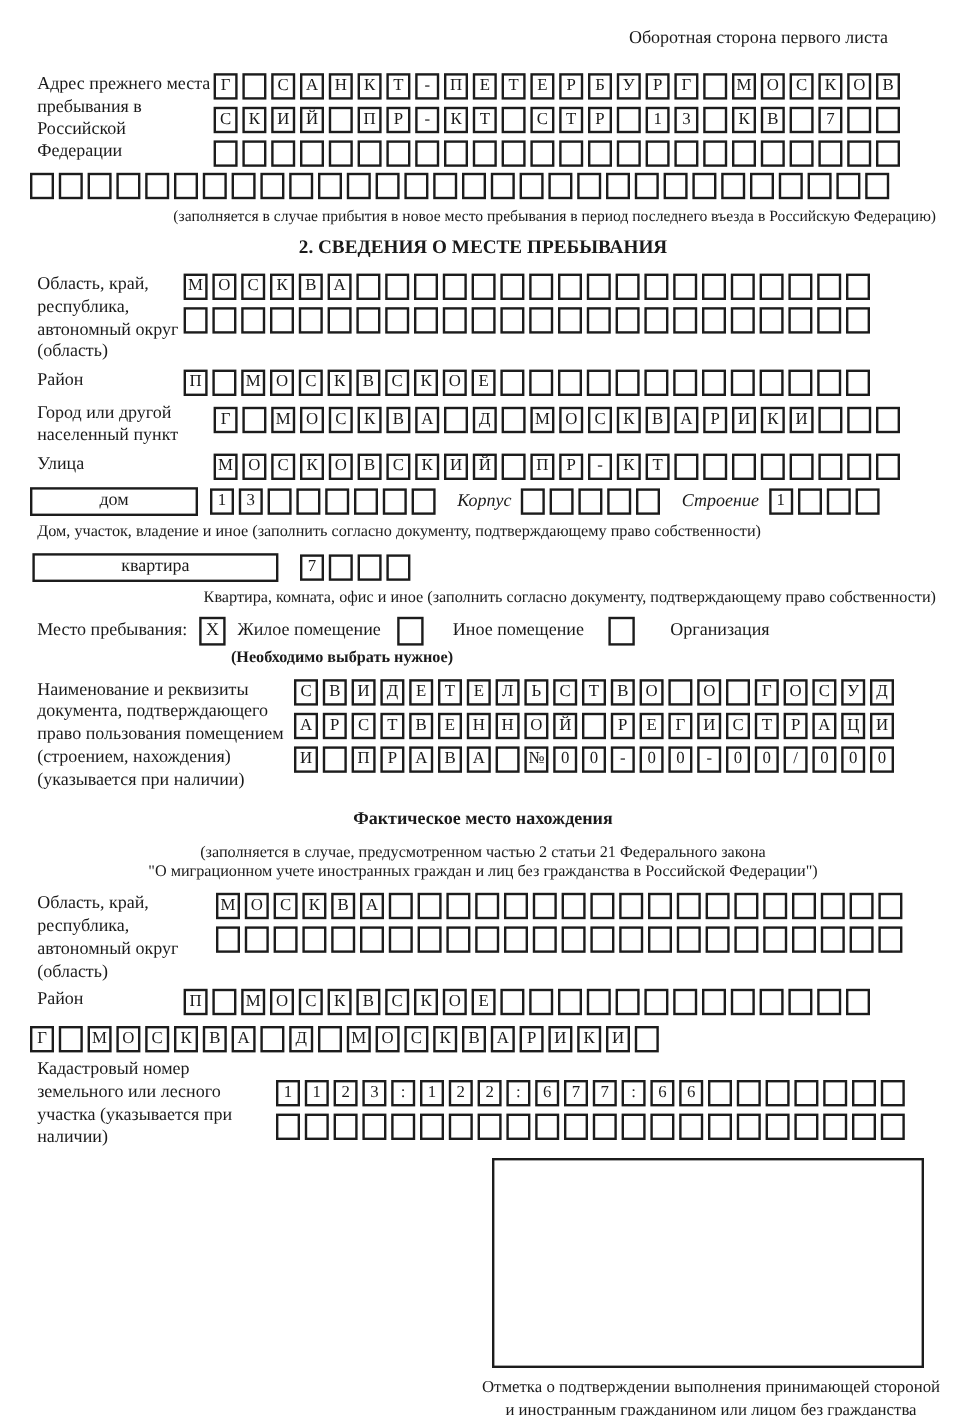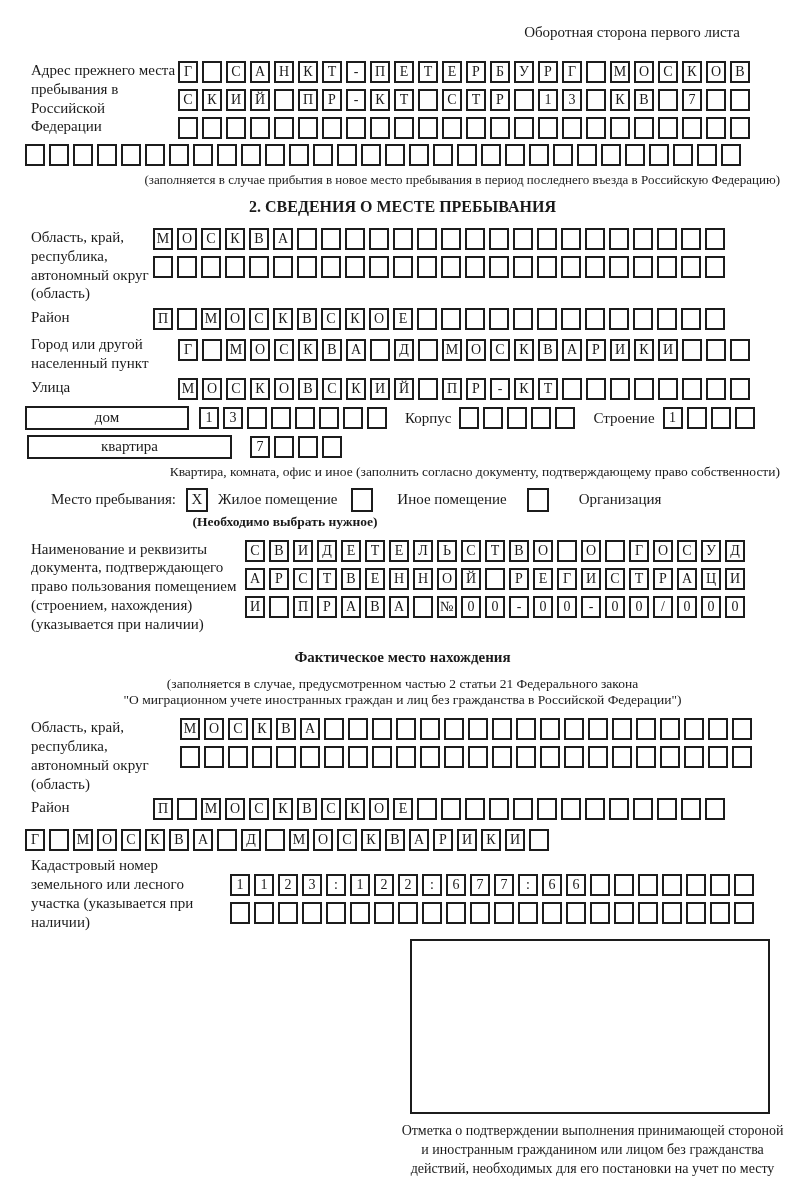--- a/index.html
+++ b/index.html
@@ -12,23 +12,23 @@
   .cellcol{display:flex;flex-direction:column;}
   .cells{display:flex;flex-wrap:nowrap;margin-bottom:6px;}
   .cell{box-sizing:border-box;width:20px;height:22px;border:2px solid #1c1c1c;margin-right:4px;
     display:flex;align-items:center;justify-content:center;font-size:14px;font-weight:normal;
     background:#fff;flex:0 0 auto;}
   .caption{font-size:13px;text-align:right;margin:0 0 8px 0;}
   .section-title{font-size:16px;font-weight:bold;text-align:center;margin:10px 0 12px 0;}
   .sub-title{font-size:15px;font-weight:bold;text-align:center;margin:16px 0 10px 0;}
   .namedbox{box-sizing:border-box;height:24px;border:2px solid #1c1c1c;display:flex;
     align-items:center;justify-content:center;font-size:15px;flex:0 0 auto;}
-  .housebox{width:164px;margin-right:10px;}
+  .housebox{width:140px;margin-right:10px;}
   .aptbox{width:205px;margin-right:18px;}
-  .inline-label{font-size:15px;margin:0 8px 0 14px;line-height:24px;}
+  .inline-label{font-size:15px;margin:0 8px 0 14px;line-height:24px;font-style:italic;}
   .stay-row{display:flex;align-items:center;font-size:15px;margin:6px 0 2px 0;}
   .checkbox{box-sizing:border-box;width:22px;height:24px;border:2px solid #1c1c1c;display:flex;
     align-items:center;justify-content:center;font-size:15px;flex:0 0 auto;}
   .stamp-wrap{margin-left:375px;width:385px;margin-top:8px;}
   .stamp-box{box-sizing:border-box;width:360px;height:175px;border:2px solid #1c1c1c;margin-left:10px;}
   .stamp-caption{font-size:14px;text-align:center;margin-top:8px;line-height:1.35;}
   .mt4{margin-top:4px;} .mb0{margin-bottom:0;}
   .caption-tight{margin:0;font-size:13.5px;text-align:center;}
 </style>
 </head>
@@ -326,34 +326,35 @@
         <span class="cell"></span>
       </div>
     <div class="inline-label">Строение</div>
     <div class="cells mb0">
         <span class="cell">1</span>
         <span class="cell"></span>
         <span class="cell"></span>
         <span class="cell"></span>
       </div>
   </div>
+  <div class="caption-tight" style="text-align:left;margin:4px 0 10px 6px;">Дом, участок, владение и иное (заполнить согласно документу, подтверждающему право собственности)</div>
 
   <div class="fieldrow" style="align-items:center;margin-left:2px;">
     <div class="namedbox aptbox">квартира</div>
     <div class="cells mb0">
         <span class="cell">7</span>
         <span class="cell"></span>
         <span class="cell"></span>
         <span class="cell"></span>
       </div>
   </div>
   <div class="caption-tight" style="text-align:right;margin:0 0 8px 6px;">Квартира, комната, офис и иное (заполнить согласно документу, подтверждающему право собственности)</div>
 
   <div class="stay-row">
-    <span class="label" style="padding-left:6px;margin-left:20px;">Место пребывания:</span>
+    <span class="label" style="padding-left:6px;">Место пребывания:</span>
     <span class="checkbox" style="margin-left:10px;">X</span>
     <span style="margin-left:10px;">Жилое помещение</span>
     <span class="checkbox" style="margin-left:14px;"></span>
     <span style="margin-left:24px;">Иное помещение</span>
     <span class="checkbox" style="margin-left:20px;"></span>
     <span style="margin-left:30px;">Организация</span>
   </div>
   <div class="caption-tight" style="width:520px;margin:2px 0 10px 0;font-weight:bold;">(Необходимо выбрать нужное)</div>
 
   <div class="fieldrow">

